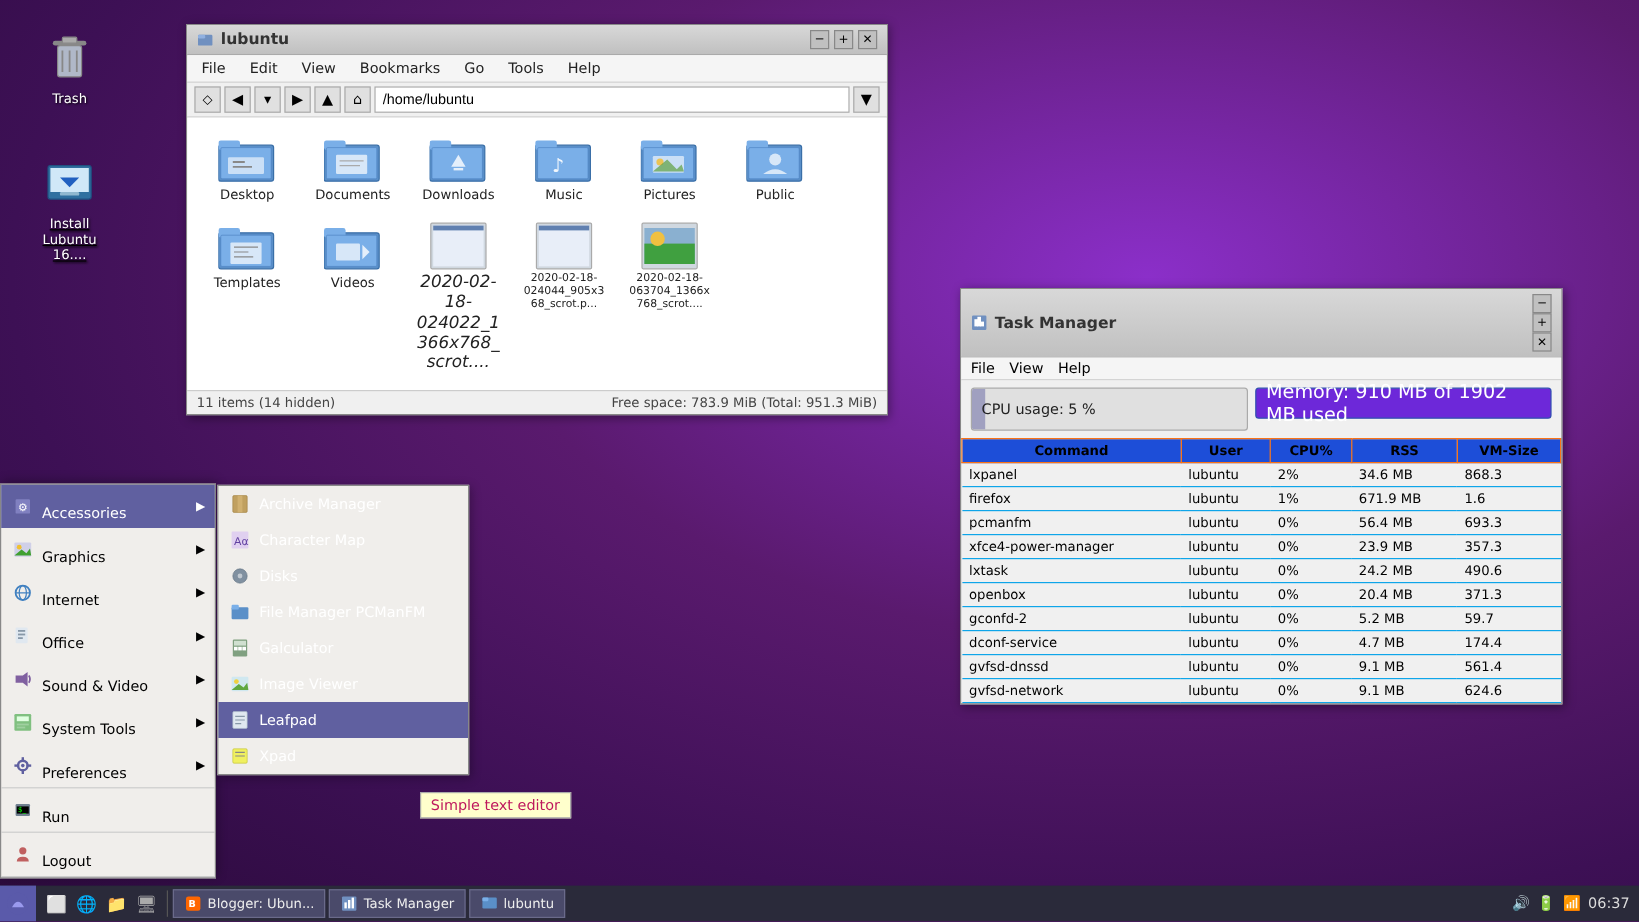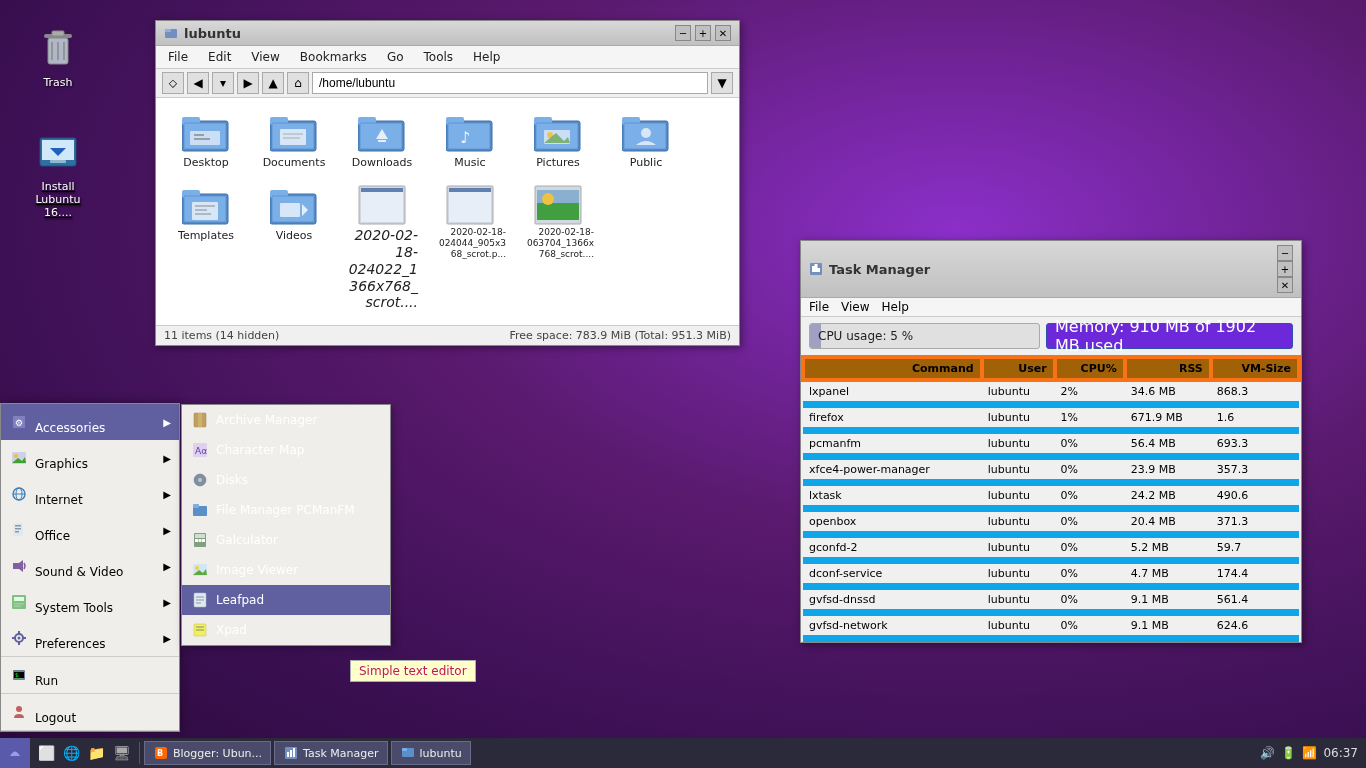--- a/index.html
+++ b/index.html
@@ -129,21 +129,21 @@
     .file-item {
       display: flex;
       flex-direction: column;
       align-items: center;
       width: 80px;
       cursor: pointer;
       padding: 4px;
     }
     .file-item .file-label {
       font-size: 11px;
-      text-align: right;
+      text-align: center;
       color: #222;
       margin-top: 2px;
       word-break: break-word;
       line-height: 1.2;
     }
     .fm-statusbar {
       background: #f0f0f0;
       border-top: 1px solid #ccc;
       padding: 3px 8px;
       font-size: 11px;
@@ -179,21 +179,21 @@
       border-bottom: 1px solid #ccc;
     }
     .tm-toolbar {
       display: flex;
       gap: 6px;
       padding: 6px 8px;
       background: #f0f0f0;
     }
     .cpu-bar {
       flex: 1;
-      height: 26px;
+      height: 36px;
       background: #e0e0e0;
       border: 1px solid #aaa;
       border-radius: 3px;
       display: flex;
       align-items: center;
       overflow: hidden;
       position: relative;
     }
     .cpu-bar-fill {
       height: 100%;
@@ -219,29 +219,29 @@
       padding: 0 8px;
       color: white;
       font-size: 16px;
     }
     .tm-table {
       width: 100%;
       border-collapse: collapse;
       font-size: 11px;
     }
     .tm-table th {
-      background: #a16207;
-      border: 4px solid #f97316;
+      background: #1d4ed8;
+      border: 1px solid #f97316;
       padding: 3px 6px;
-      text-align: right;
+      text-align: center;
       cursor: pointer;
       white-space: nowrap;
     }
     .tm-table td {
-      border-bottom: 7px solid #0ea5e9;
+      border-bottom: 1px solid #0ea5e9;
       padding: 3px 6px;
       white-space: nowrap;
     }
     .tm-content {
       max-height: 300px;
       overflow-y: auto;
     }
     .tm-footer {
       display: flex;
       justify-content: space-between;

